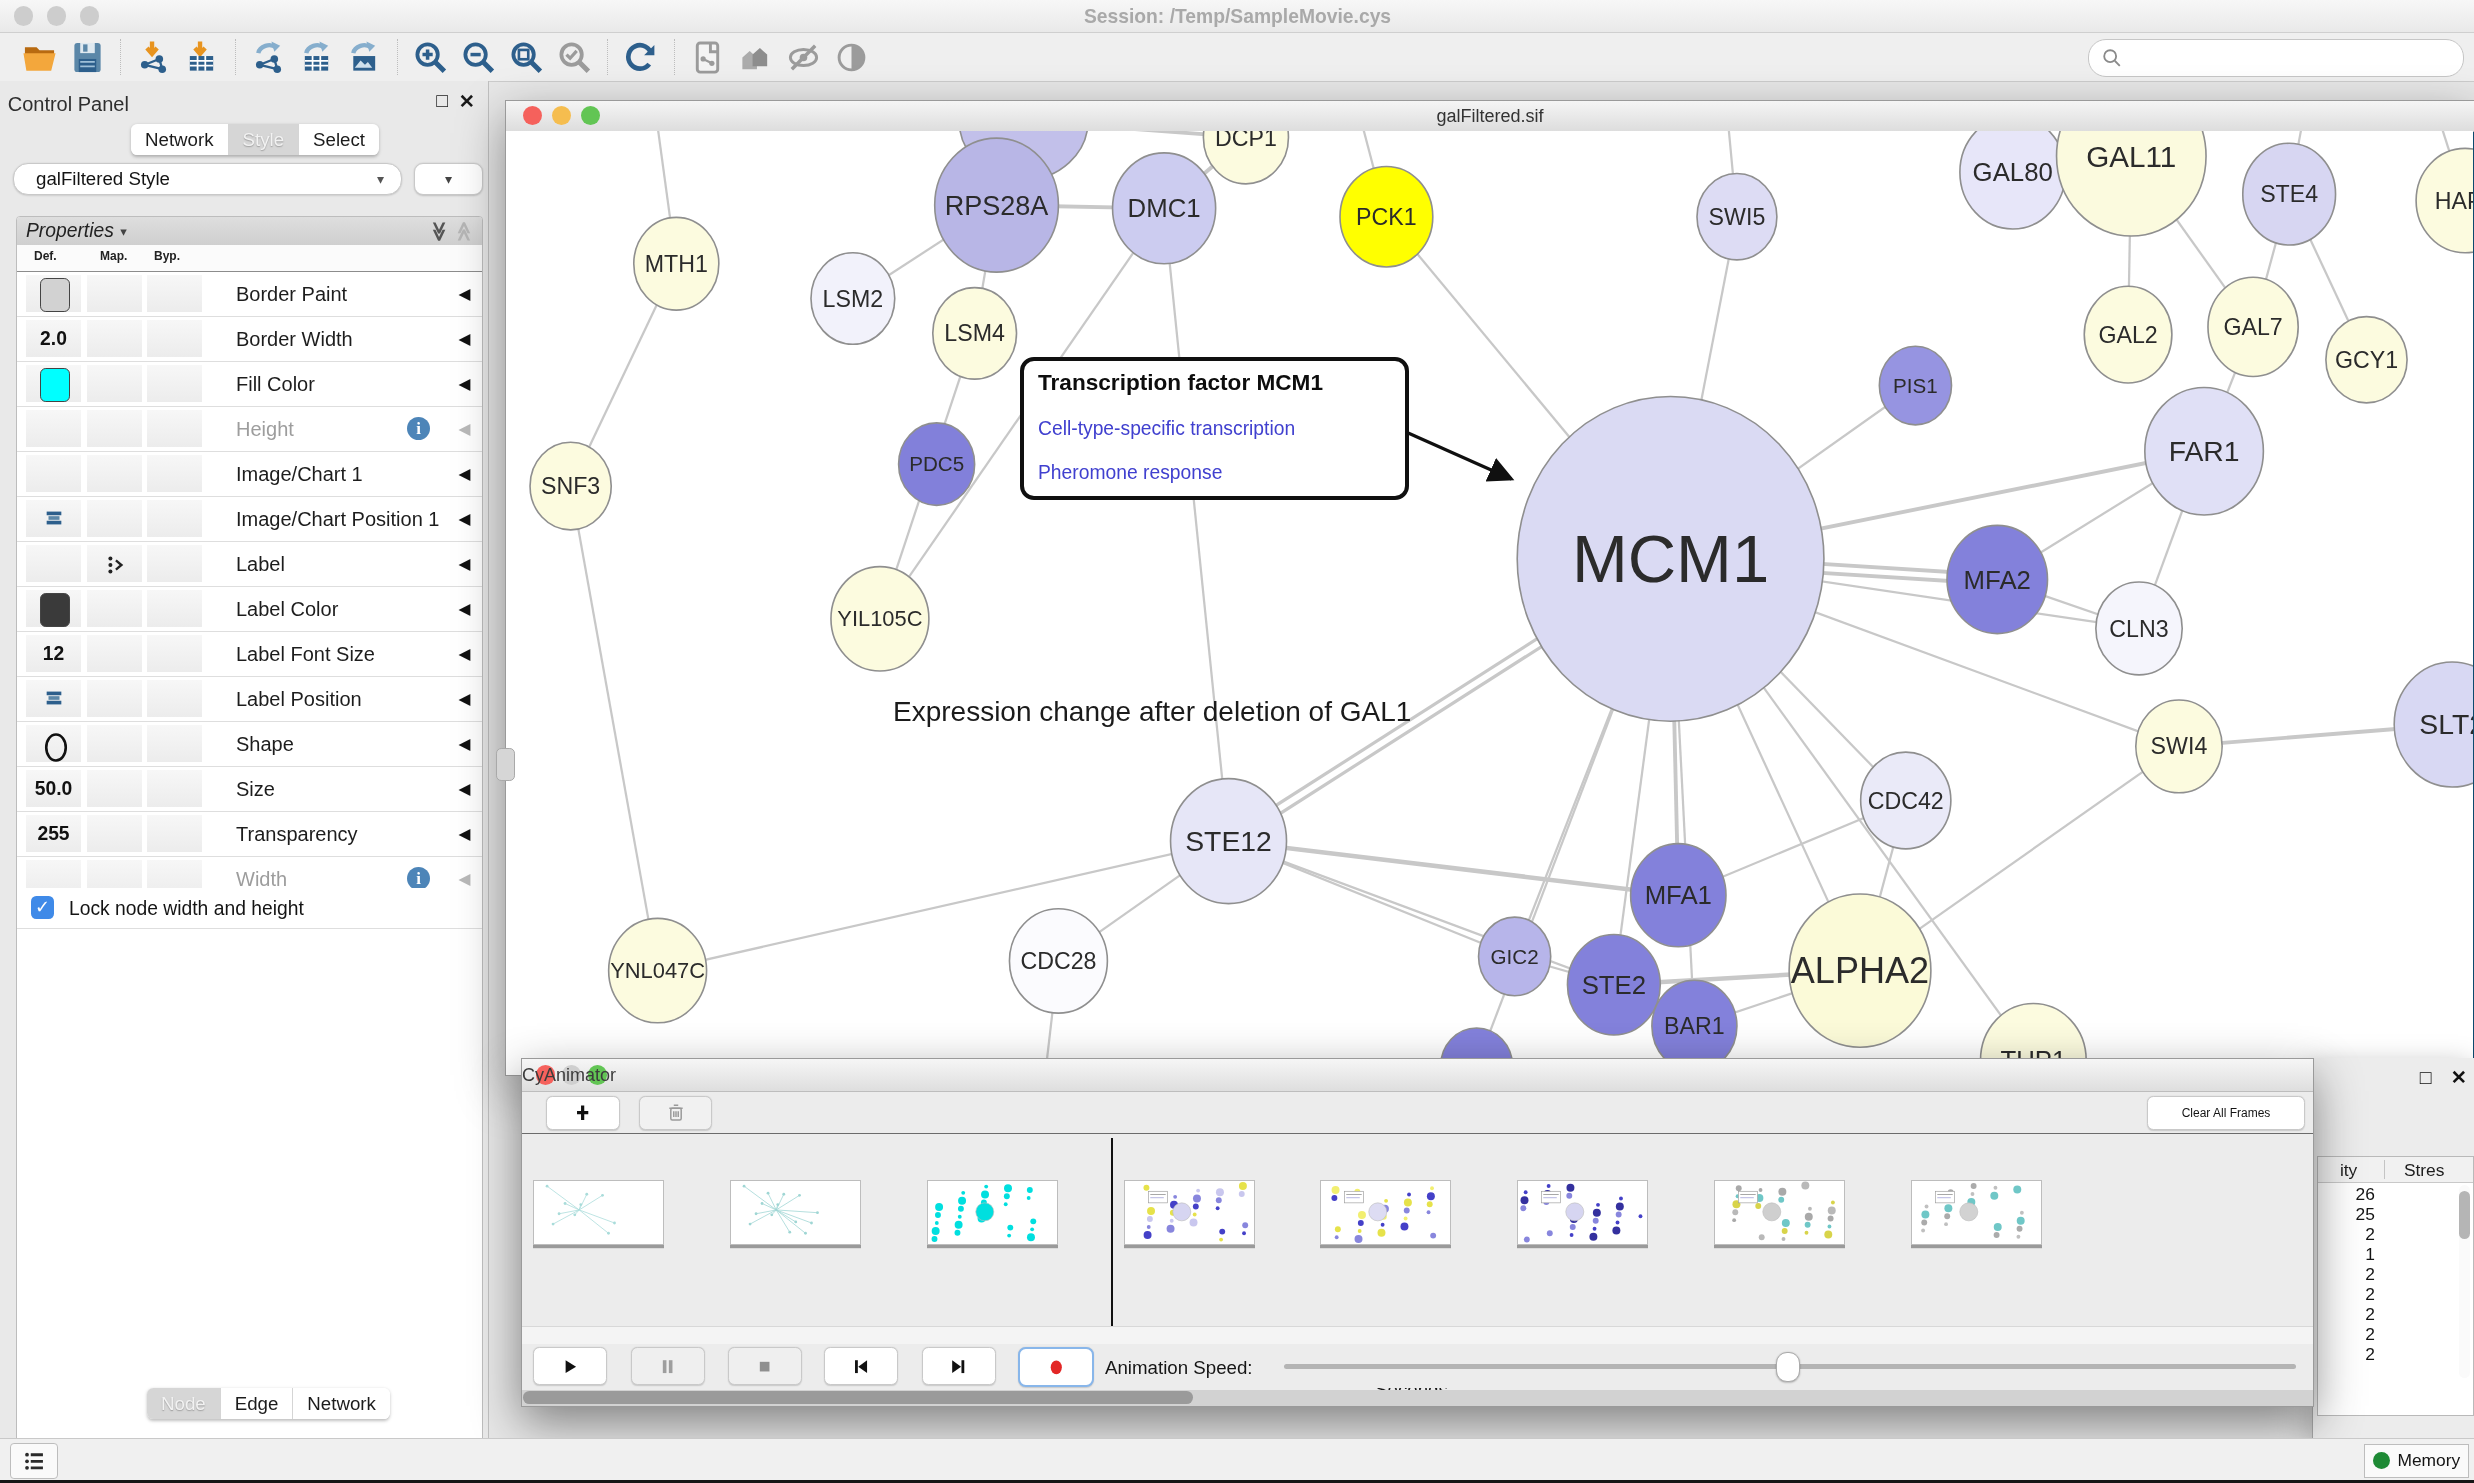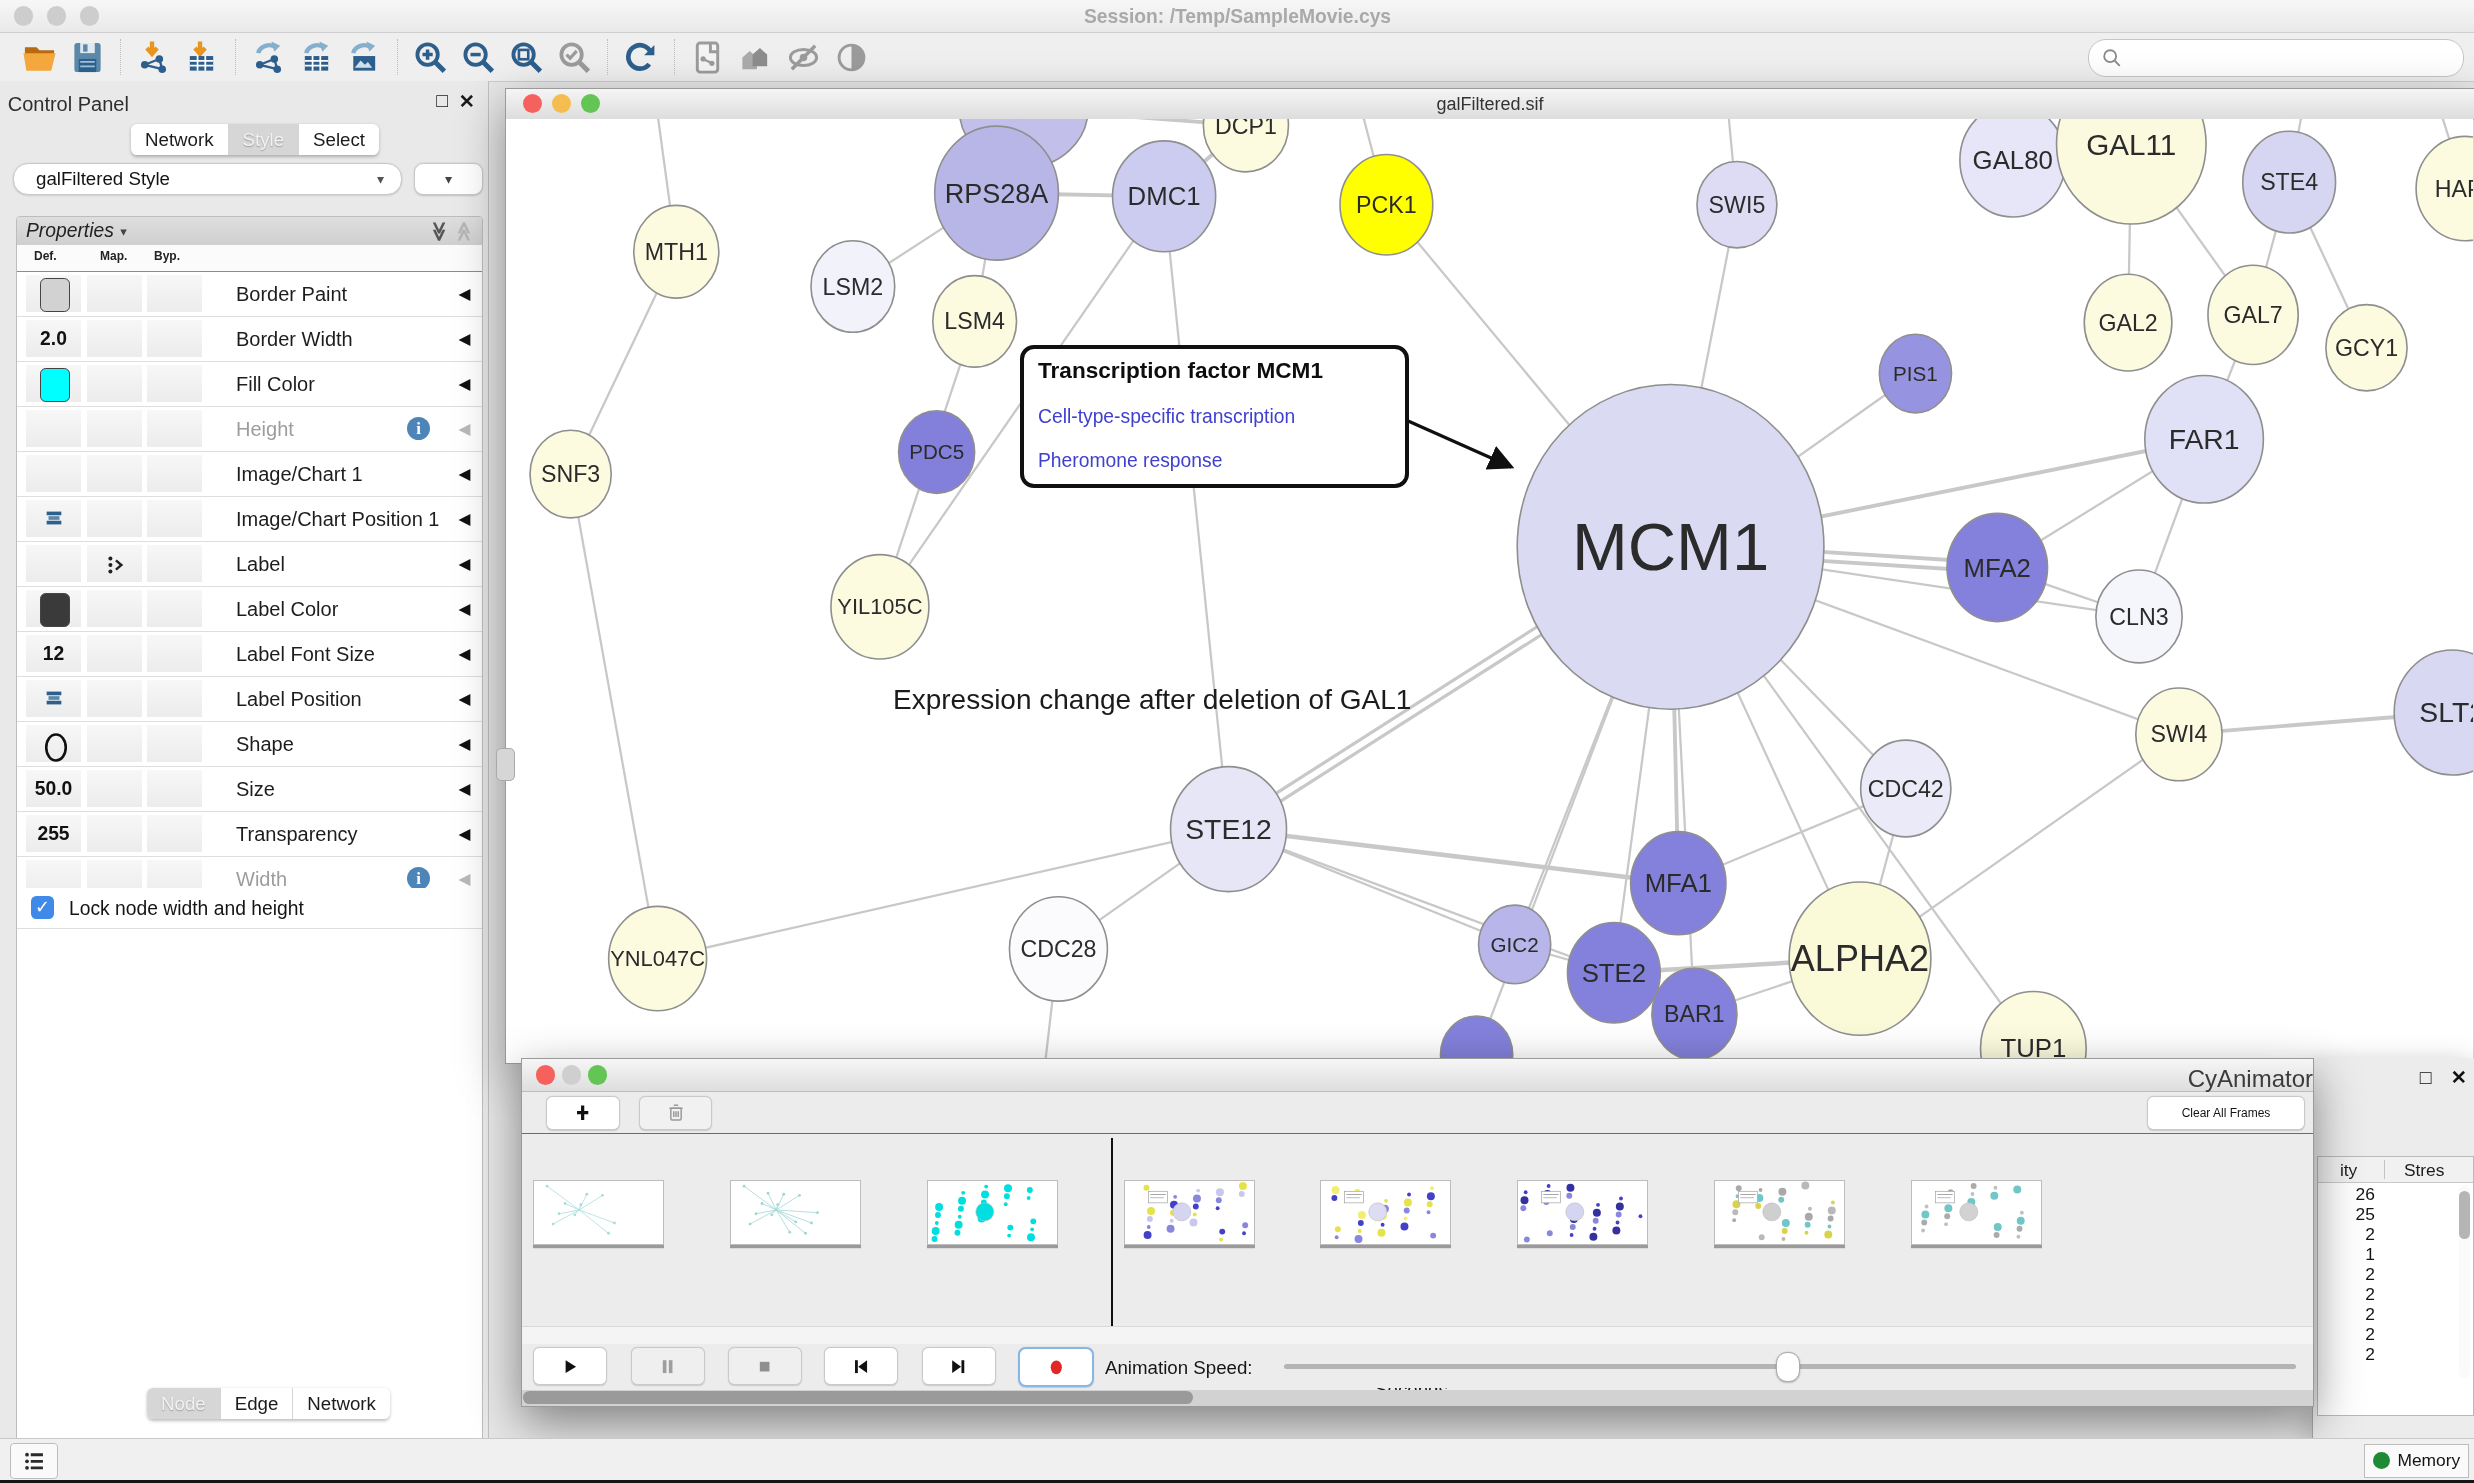--- a/index.html
+++ b/index.html
@@ -48,21 +48,21 @@
   .parrow{position:absolute;right:11.6px;top:13px;font-size:15.5px;color:#111;}
   .parrow.off{color:#b9b9b9;}
   .swatch{position:absolute;left:13.5px;top:2.6px;width:28px;height:32px;border:1.3px solid #444;border-radius:5.8px;}
   .pval{position:absolute;left:0;top:7.7px;width:55px;text-align:center;font-size:19.3px;font-weight:bold;color:#111;}
   .infoi{position:absolute;right:52px;top:10.3px;width:23px;height:23px;border-radius:50%;background:#4d85b8;color:#fff;font-size:17px;font-weight:bold;text-align:center;line-height:23px;font-family:"Liberation Serif",serif;}
   #lockrow{left:0;top:671px;width:100%;height:40px;background:#fff;border-bottom:0.6px solid #dedede;}
   #lockbox{left:14px;top:8.4px;width:23px;height:23px;background:#3f8ae8;border-radius:5.2px;color:#fff;font-size:18px;text-align:center;line-height:23px;}
   #locklabel{left:52px;top:10.3px;font-size:19.3px;color:#141414;}
   #cp-bottom-tabs{left:147px;top:1307px;display:flex;box-shadow:0 1.3px 3.2px rgba(0,0,0,.25);border-radius:6.4px;}
   
-  #network-window{left:505px;top:88px;width:1968px;height:974px;background:#fde047;border:0.6px solid #9a9a9a;box-shadow:0 15.5px 45px rgba(0,0,0,.4);}
+  #network-window{left:505px;top:100px;width:1968px;height:974px;background:#0c4a6e;border:0.6px solid #9a9a9a;box-shadow:0 15.5px 45px rgba(0,0,0,.4);}
   #nw-titlebar{left:0;top:0;width:100%;height:30px;background:linear-gradient(#f5f5f5,#dddddd);border-bottom:0.6px solid #b3b3b3;}
   #nw-title{width:100%;text-align:center;top:4.5px;font-size:18px;color:#333;}
   .tl.red{background:#f5615c;} .tl.yellow{background:#f5bd4f;} .tl.green{background:#62c554;} .tl.mid{background:#cfcfcf;}
   #net-canvas{left:0;top:30px;width:1967px;height:944px;overflow:hidden;background:#fff;}
   #annotation{left:514px;top:226px;width:361px;border:4.5px solid #101010;border-radius:14px;background:#ffffff;padding:9px 6.4px 11.6px 14px;}
   #annotation .t{font-size:22.6px;font-weight:bold;color:#0d0d0d;}
   #annotation .l{font-size:19.3px;color:#4040cf;margin-top:22px;}
   #net-caption{left:387px;top:565px;font-size:28px;color:#1b1b1b;white-space:nowrap;}
   #divider-grip{left:496px;top:748px;width:17px;height:31px;background:#d6d6d6;border:0.6px solid #a9a9a9;border-radius:5.2px;}
   
@@ -75,21 +75,21 @@
   #tbl-head{left:0;top:0;width:100%;height:24.5px;background:#f1f1f1;border-bottom:0.6px solid #c9c9c9;}
   #tbl-head .h{position:absolute;top:2.6px;font-size:17.4px;color:#1d1d1d;}
   #tbl-head .div{position:absolute;left:66px;top:2.6px;width:0.6px;height:19.3px;background:#c4c4c4;}
   .trow{position:relative;width:100%;height:20px;}
   .trow span{position:absolute;right:98px;top:0.6px;font-size:17.4px;color:#141414;}
   #tbl-scroll{right:2.6px;top:28px;width:11.6px;height:193px;background:#fafafa;border-radius:5.8px;}
   #tbl-thumb{right:2.6px;top:34px;width:11.6px;height:48px;background:#b5b5b5;border-radius:5.8px;}
   
   #cyanimator{left:521px;top:1058px;width:1791px;height:347px;background:#ececec;border:0.6px solid #9a9a9a;box-shadow:0 15.5px 45px rgba(0,0,0,.45);}
   #cy-titlebar{left:0;top:0;width:100%;height:32px;background:linear-gradient(#f6f6f6,#dedede);border-bottom:0.6px solid #bdbdbd;}
-  #cy-title{width:100%;text-align:right;top:5.8px;font-size:24px;color:#3c3c3c;}
+  #cy-title{width:100%;text-align:left;top:5.8px;font-size:18px;color:#3c3c3c;}
   #cy-toolbar{left:0;top:33px;width:100%;height:41px;background:#ececec;border-bottom:1.9px solid #6b6b6b;}
   .cybtn{position:absolute;top:3.9px;height:32px;background:#ffffff;border:0.6px solid #c9c9c9;border-radius:6.4px;display:flex;align-items:center;justify-content:center;box-shadow:0 0.6px 1.3px rgba(0,0,0,.15);}
   .cybtn.disabled{background:#f1f1f1;}
   #cy-clear{font-size:12px;color:#141414;padding:0 34px;}
   #cy-timeline{left:0;top:76px;width:100%;height:191px;background:#ececec;}
   .thumb{position:absolute;top:45px;width:129px;height:63px;background:#ffffff;border:0.6px solid #bdbdbd;box-shadow:0 3.2px 0 #9a9a9a;}
   #playhead{left:589px;top:2.6px;width:1.9px;height:193px;background:#111;}
   #ruler-line{left:9.7px;top:195px;width:1774px;height:2.6px;background:#111;}
   .tick{position:absolute;top:198px;width:1.9px;background:#111;}
   .ticklabel{position:absolute;top:213px;width:39px;margin-left:-19.3px;text-align:center;font-size:18px;color:#111;}

